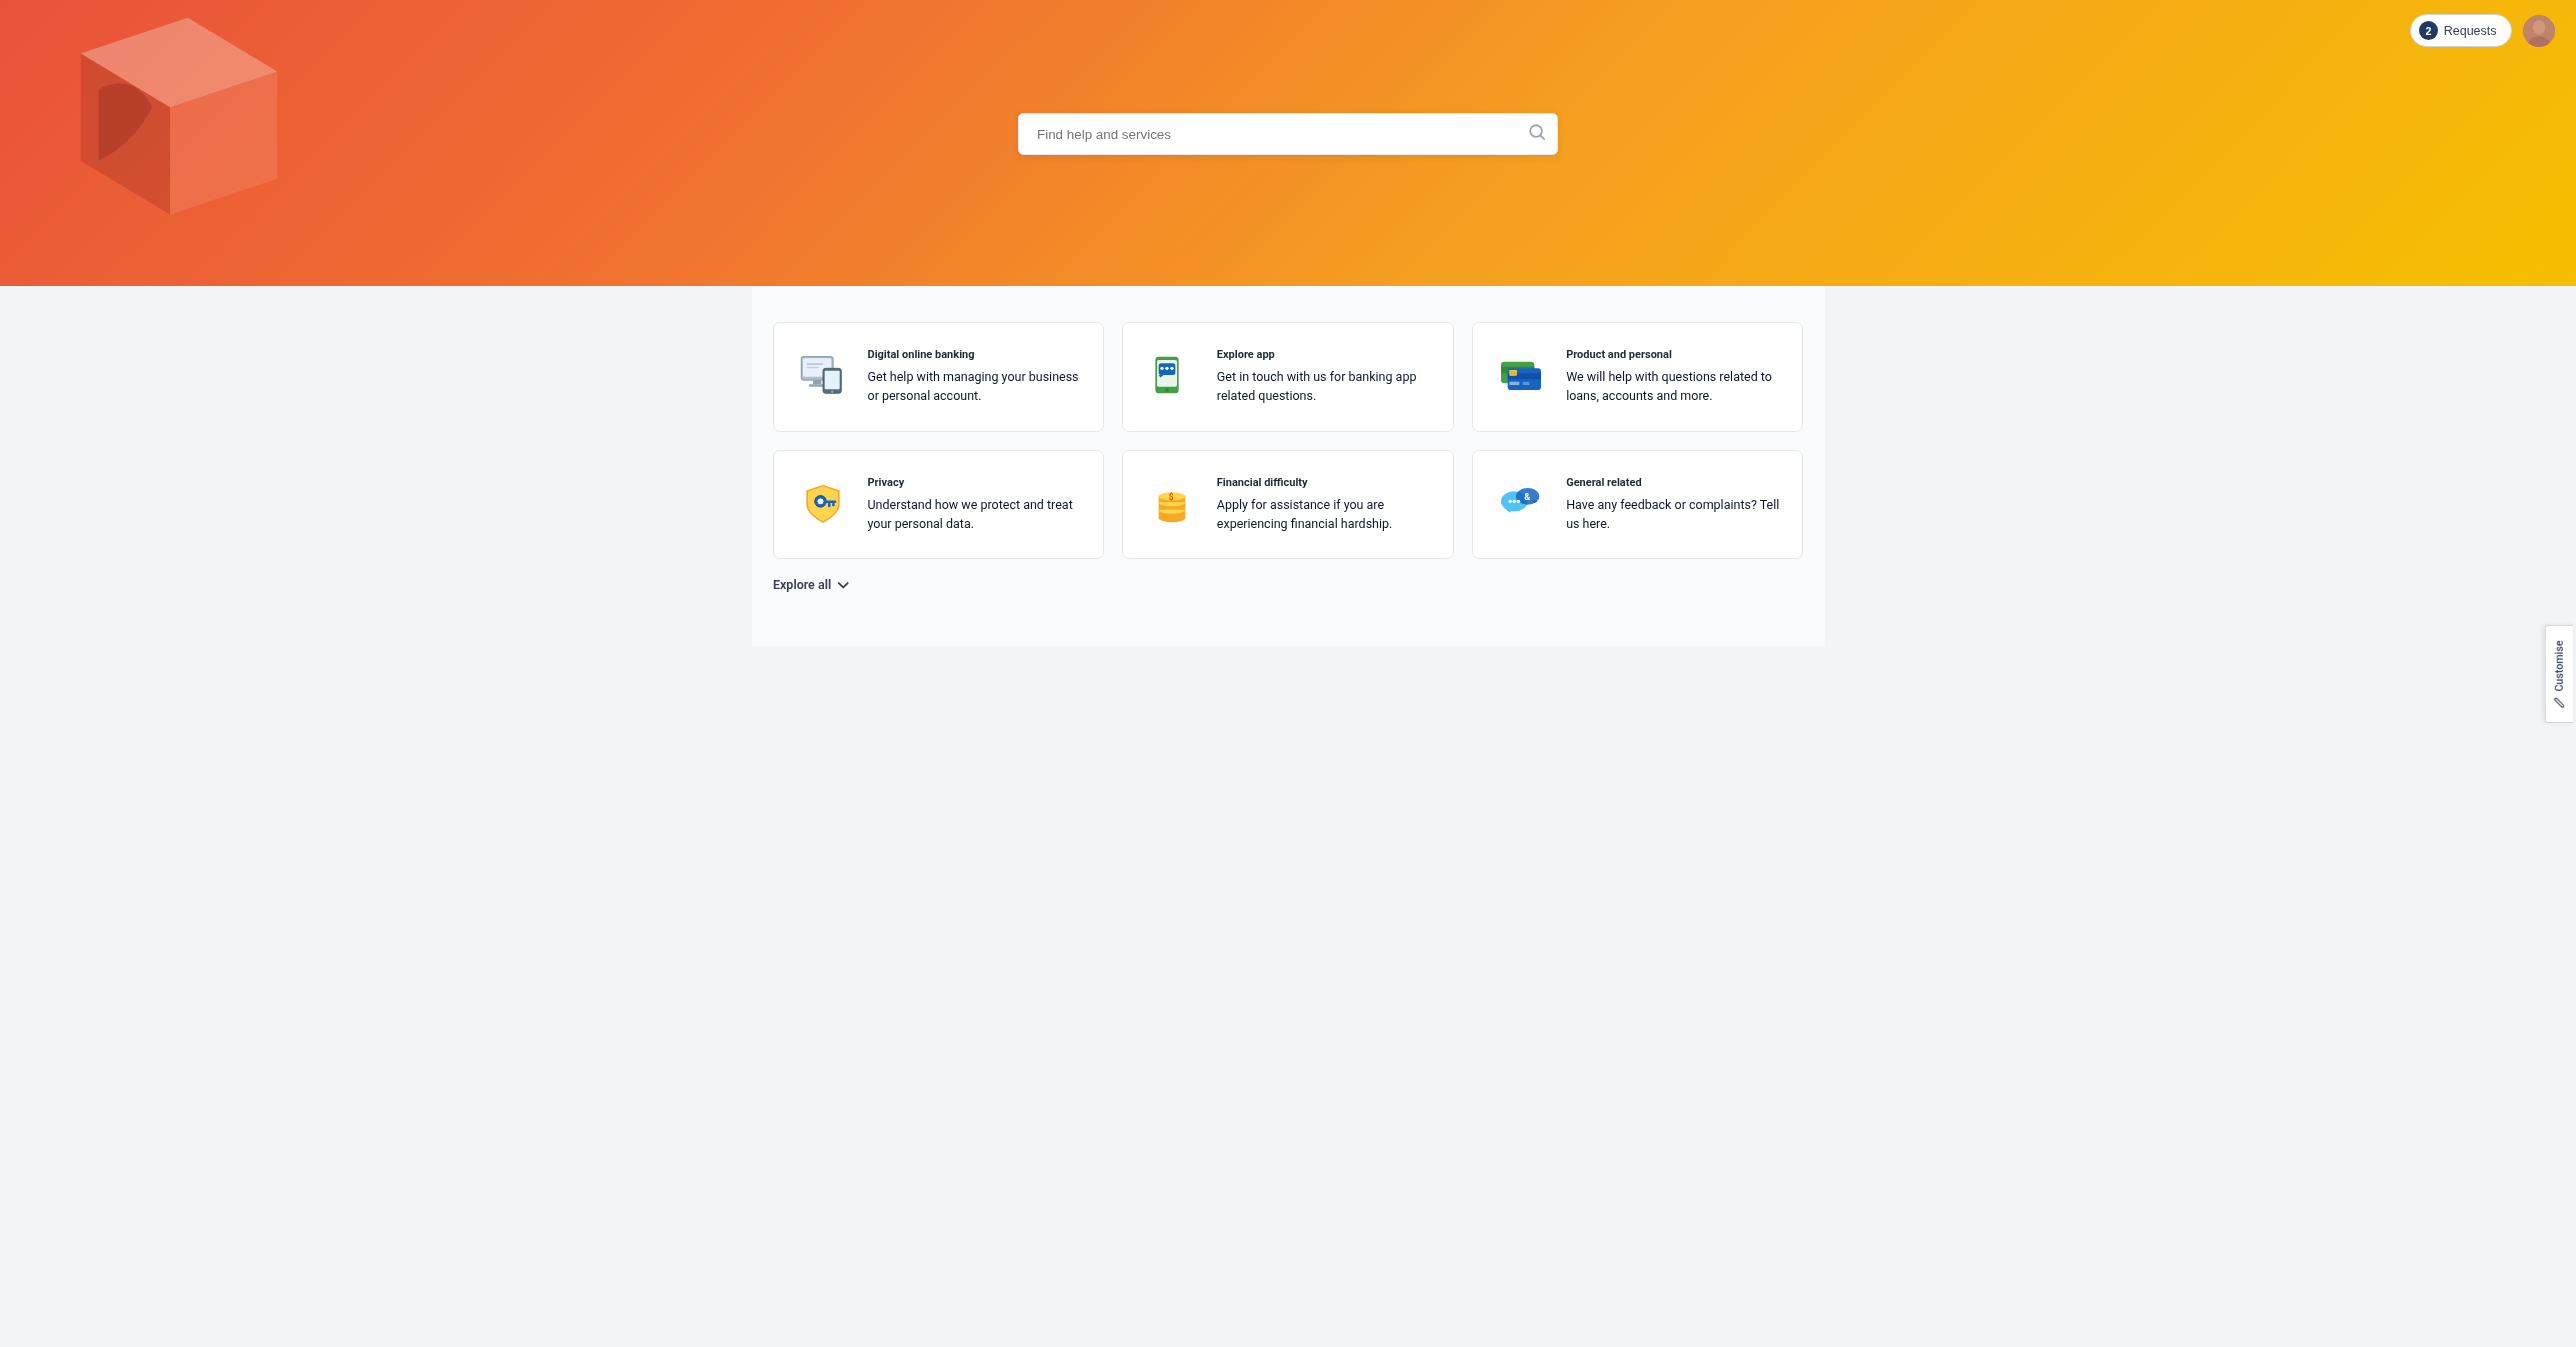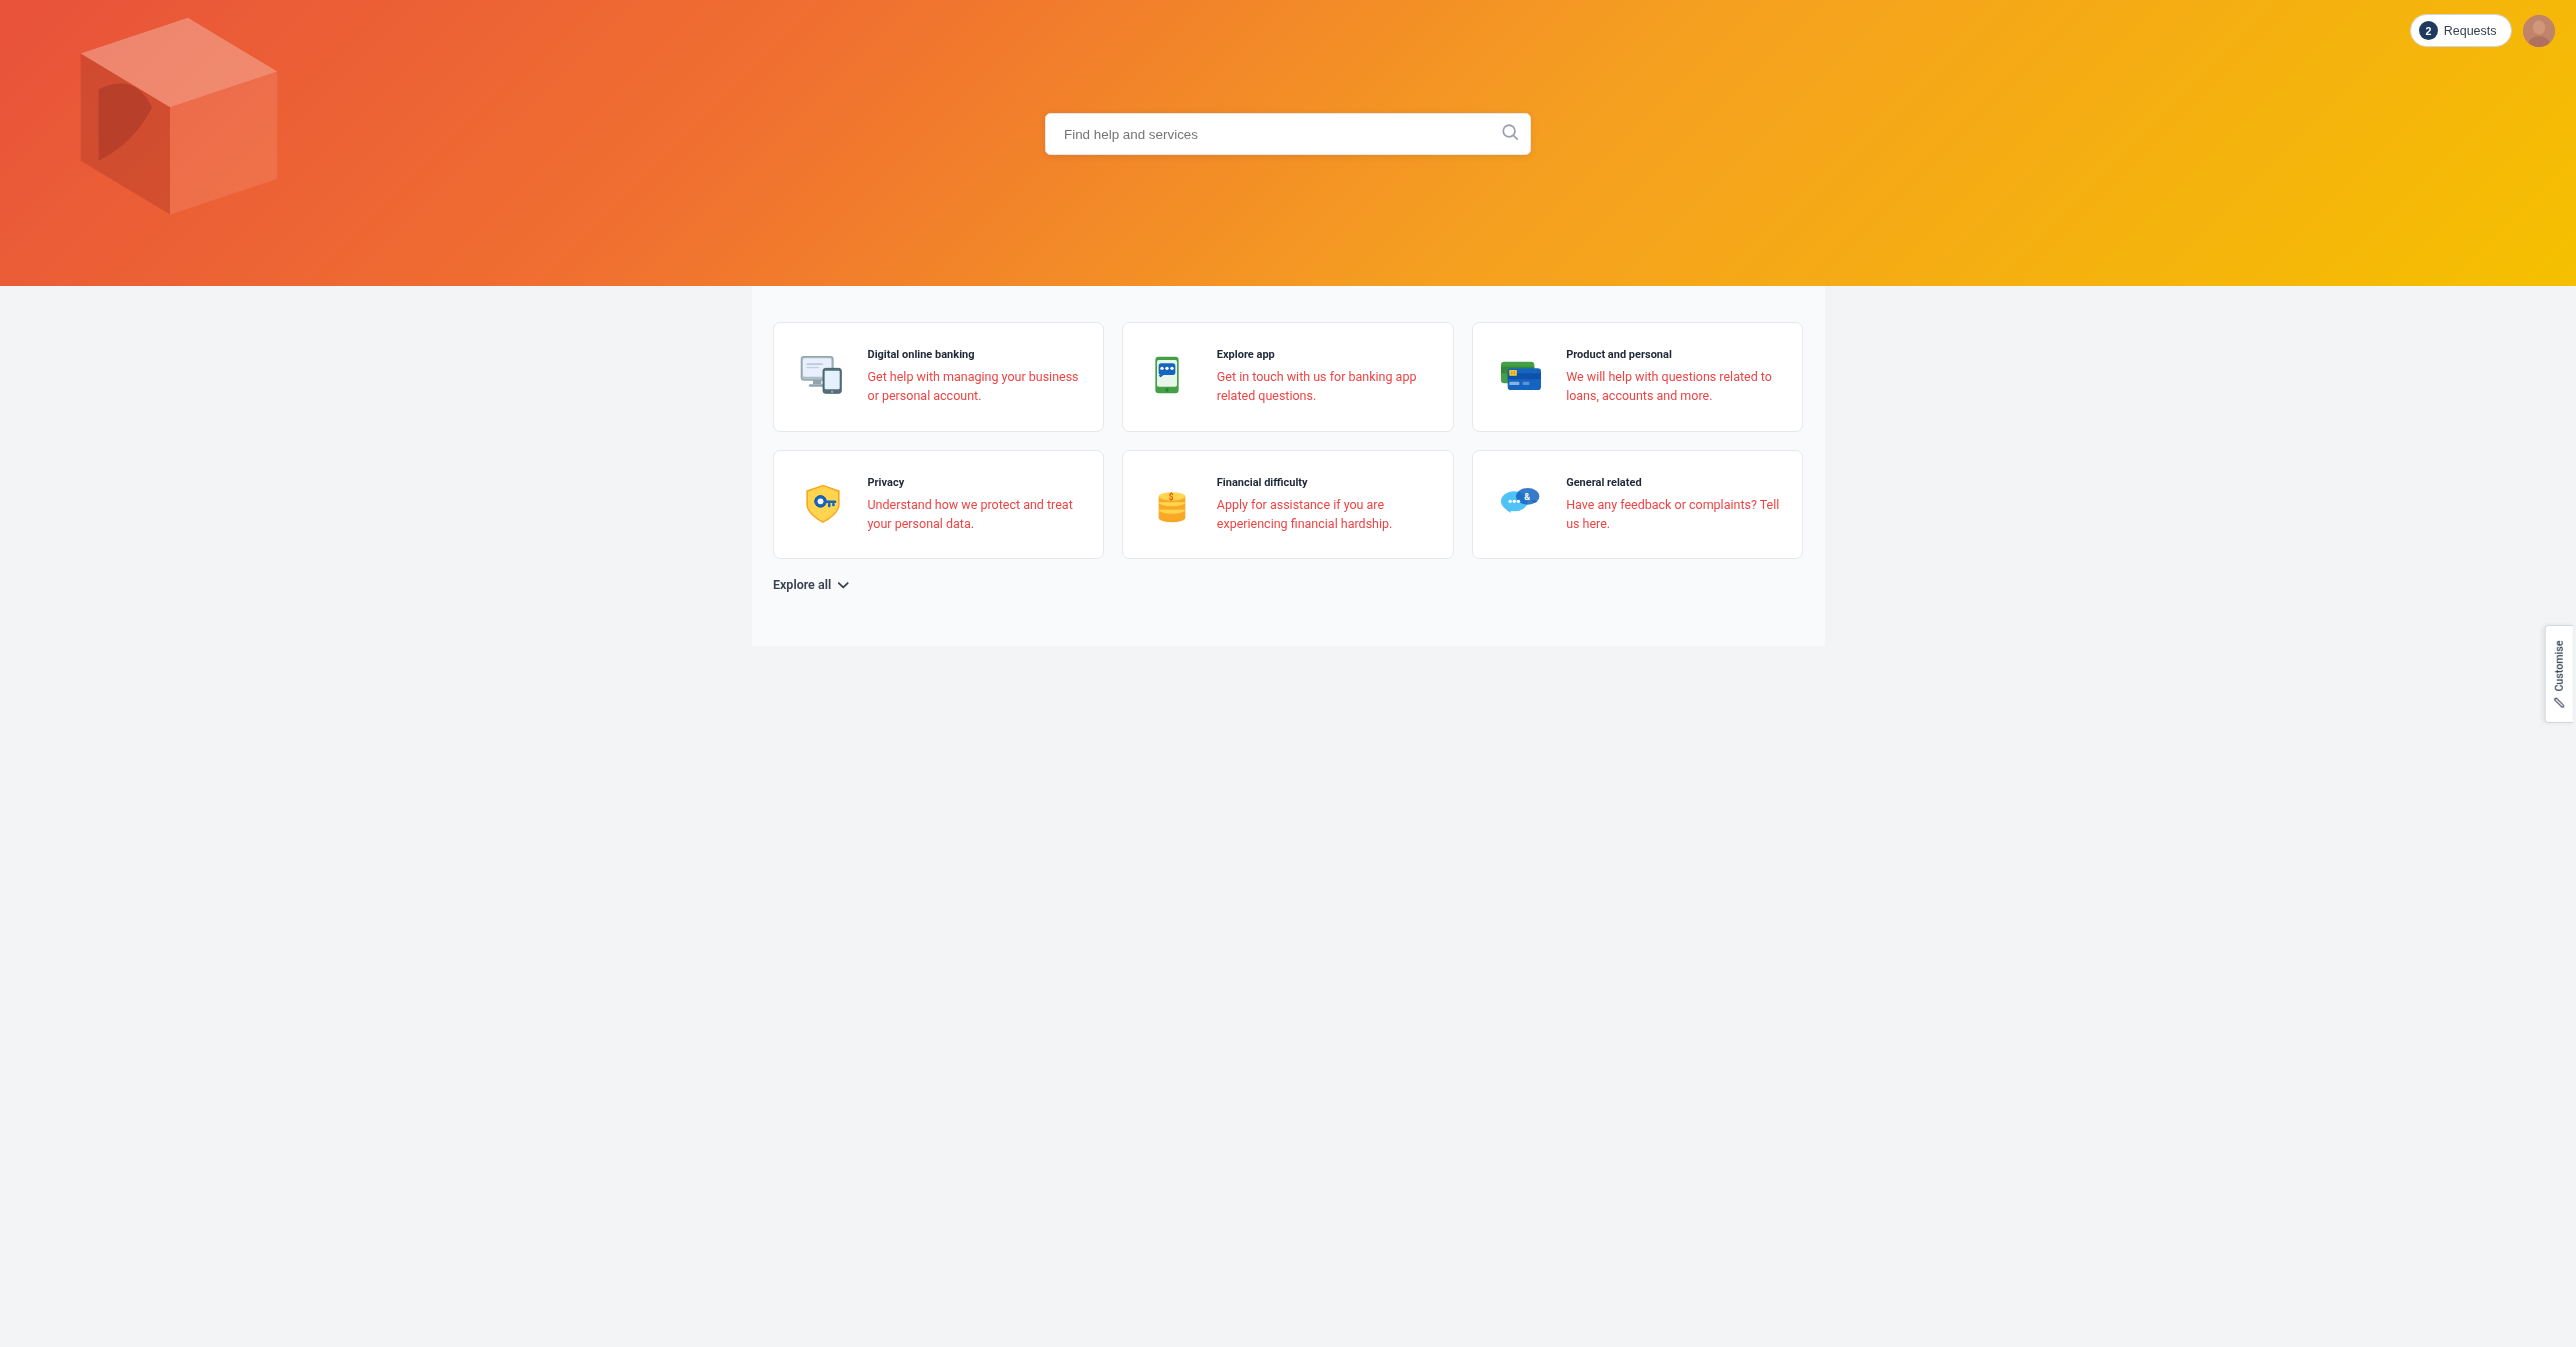--- a/index.html
+++ b/index.html
@@ -100,21 +100,21 @@
       text-align: center;
       margin-bottom: 25px;
       position: relative;
       z-index: 2;
       text-shadow: 0 0.9px 2.7px rgba(0,0,0,0.1);
     }
 
     .search-container {
       position: relative;
       z-index: 2;
-      width: 486px;
+      width: 540px;
       max-width: 90vw;
     }
 
     .search-input {
       width: 100%;
       padding: 12.5px 43px 12.5px 18px;
       border-radius: 5.4px;
       border: 0.9px solid #e5e7eb;
       font-size: 13.4px;
       color: #6b7280;
@@ -174,21 +174,21 @@
 
     .card-title {
       font-size: 11px;
       font-weight: 700;
       color: #1f2937;
       margin-bottom: 7.2px;
     }
 
     .card-desc {
       font-size: 12.5px;
-      color: #ef4444;
+      color: #0f172a;
       line-height: 1.5;
     }
 
     .explore-all {
       display: flex;
       align-items: center;
       justify-content: flex-start;
       gap: 5.4px;
       margin-top: 18px;
       font-size: 12.5px;

